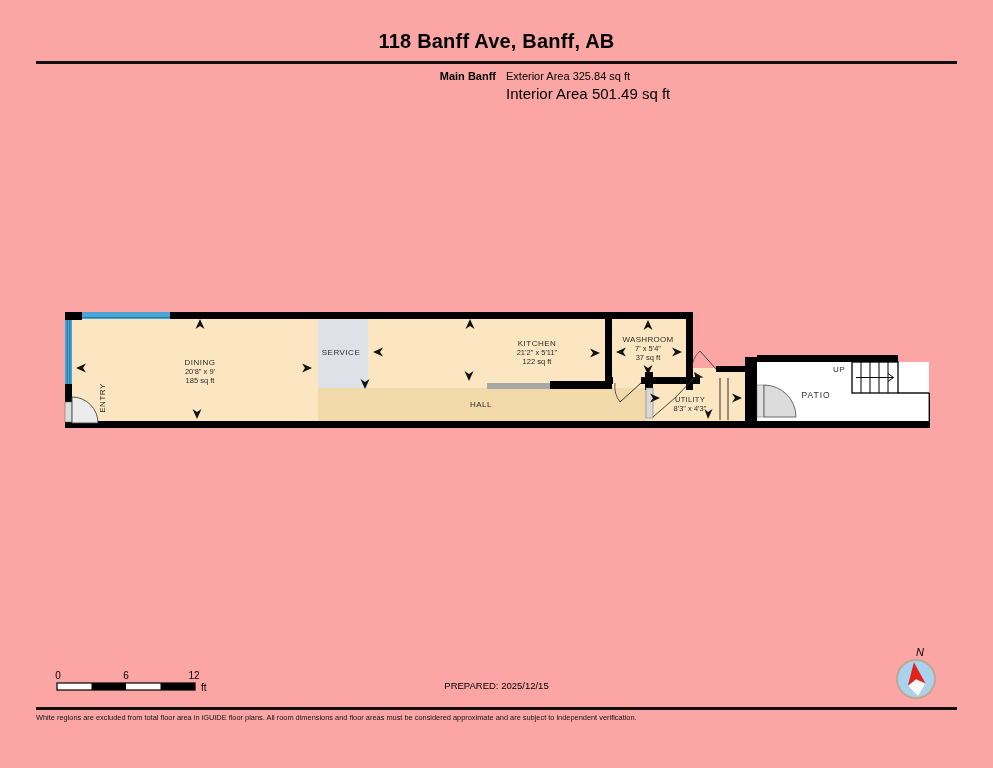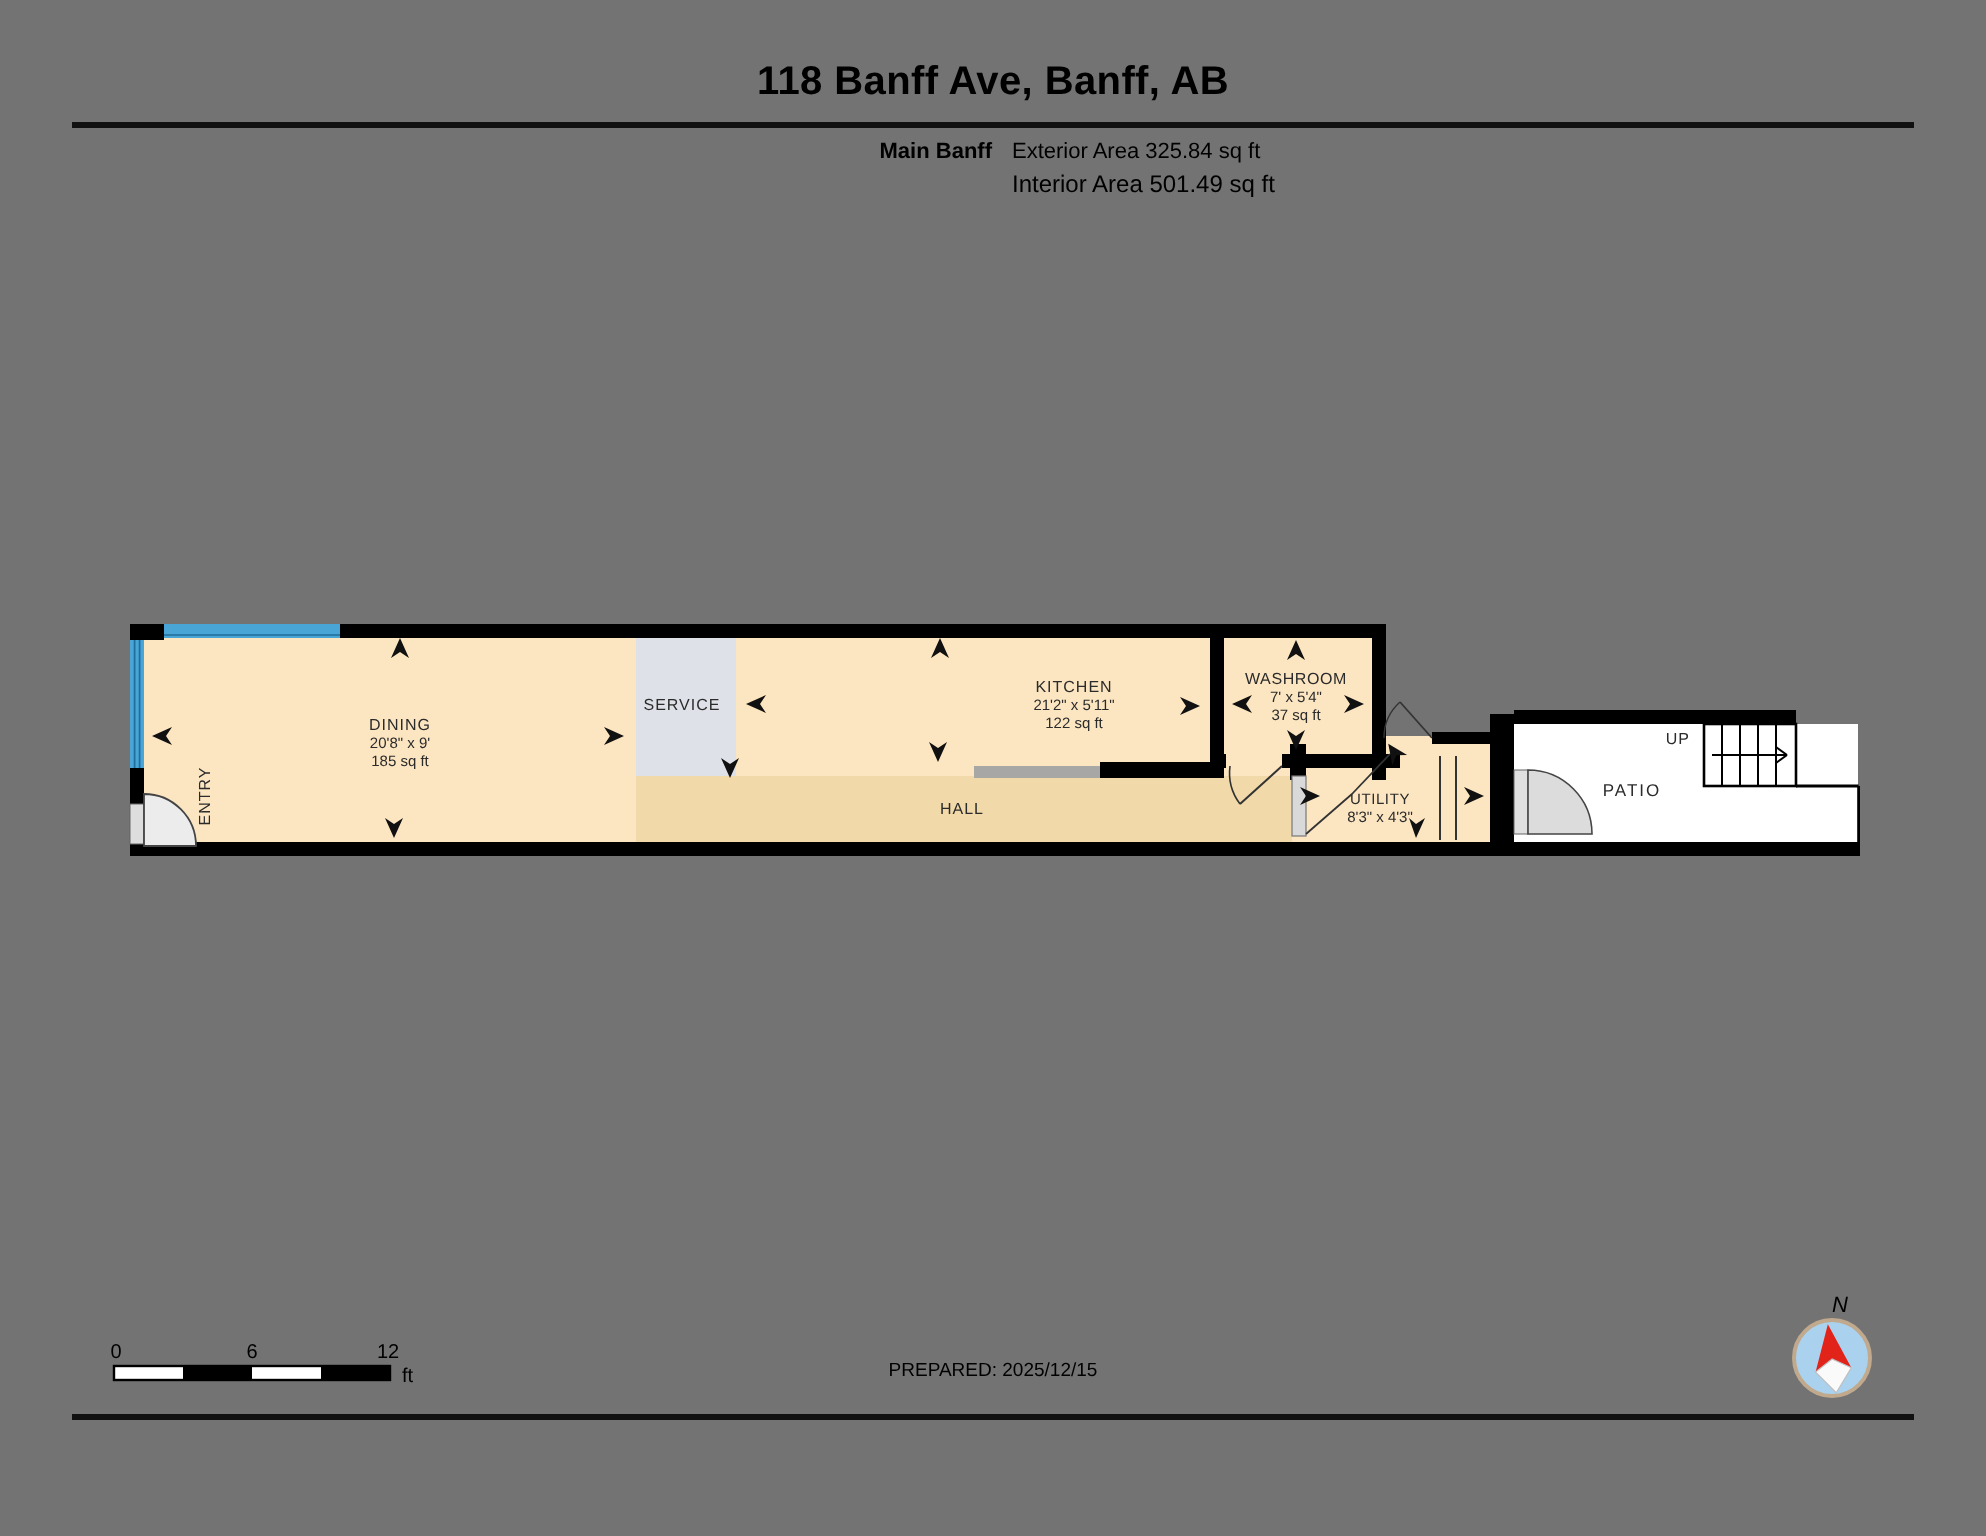--- a/index.html
+++ b/index.html
@@ -1,28 +1,28 @@
 <!DOCTYPE html>
 <html><head>
 <meta charset="utf-8">
 <style>
   html,body{margin:0;padding:0;background:#ffffff;}
   .page{
-    position:relative;width:993px;height:768px;background:#737373;overflow:hidden;
+    position:relative;width:993px;height:768px;background:#fca5a5;overflow:hidden;
     font-family:"Liberation Sans", sans-serif;color:#111;
   }
   .abs{position:absolute;}
   .title{
     top:30px;left:0;width:993px;text-align:center;
     font-size:20px;font-weight:bold;letter-spacing:.2px;color:#000;
   }
   .header-rule{top:61px;left:36px;width:921px;height:3px;background:#111;}
   .floor-label{top:70px;right:497px;font-size:11px;font-weight:bold;color:#000;white-space:nowrap;}
   .area-line1{top:70px;left:506px;font-size:11px;color:#000;white-space:nowrap;}
-  .area-line2{top:85px;left:506px;font-size:12px;color:#000;white-space:nowrap;}
+  .area-line2{top:85px;left:506px;font-size:15px;color:#000;white-space:nowrap;}
   .prepared{top:680px;left:0;width:993px;text-align:center;font-size:9.5px;color:#000;}
   .footer-rule{top:707px;left:36px;width:921px;height:3px;background:#111;}
   .disclaimer{top:713px;left:36px;width:921px;font-size:7.4px;color:#111;}
   svg text{font-family:"Liberation Sans", sans-serif;}
 </style>
 </head>
 <body>
 
 <div class="page">
 
@@ -156,14 +156,15 @@
       <circle cx="916" cy="679" r="19" fill="#aad2ef" stroke="#c0a98c" stroke-width="2"></circle>
       <g transform="rotate(-7 916 679)">
         <path d="M916,662 L907,685 L916,679.5 L925,685 Z" fill="#e2231a"></path>
         <path d="M916,679.5 L907,685 L916,696.5 L925,685 Z" fill="#fafafa" stroke="#bfbfbf" stroke-width="0.6"></path>
       </g>
     </g>
   </svg>
 
   <div class="abs prepared">PREPARED: 2025/12/15</div>
   <div class="abs footer-rule"></div>
+  <div class="abs disclaimer">White regions are excluded from total floor area in iGUIDE floor plans. All room dimensions and floor areas must be considered approximate and are subject to independent verification.</div>
 
 </div>
 
 </body></html>

